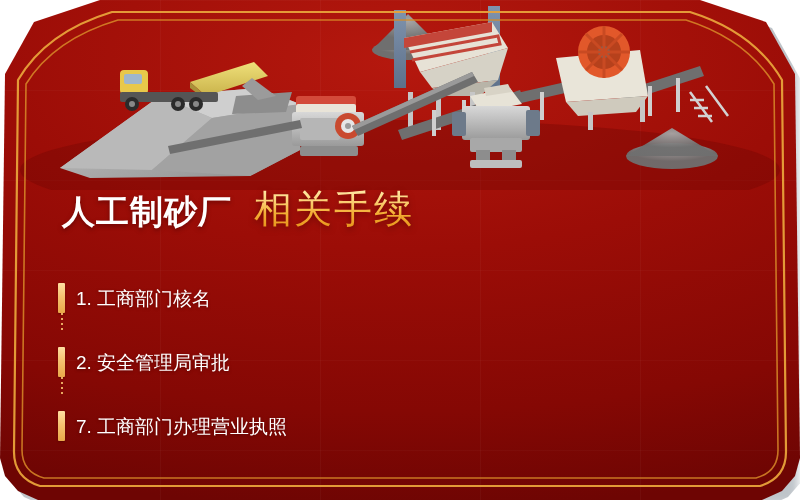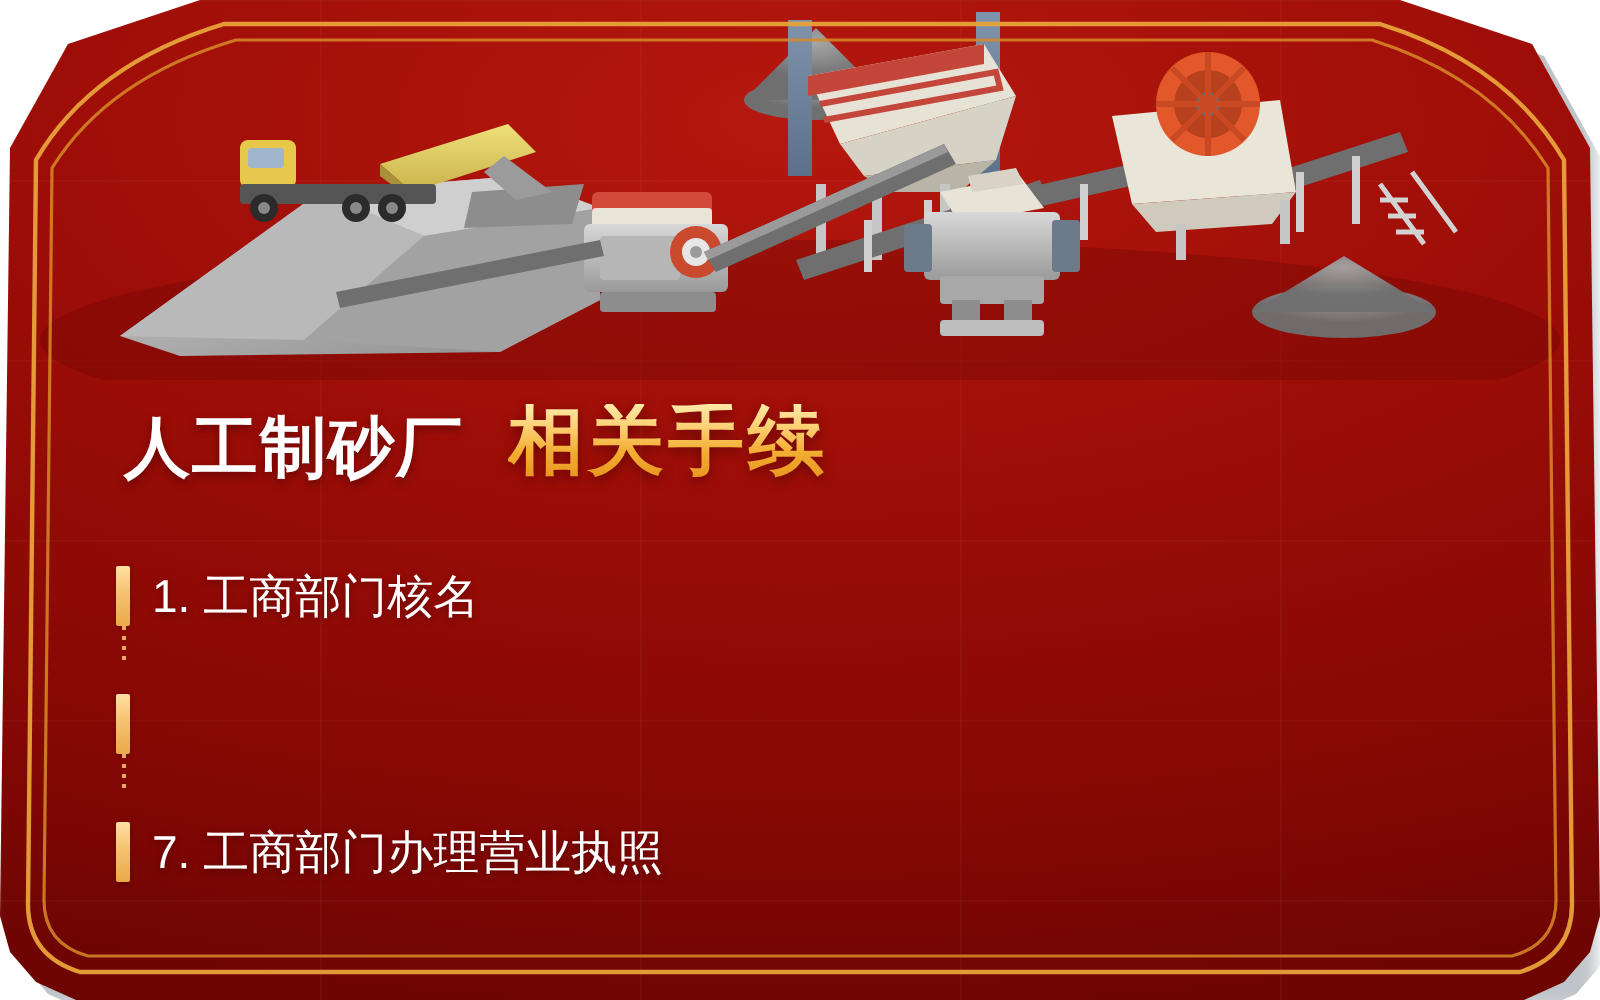--- a/index.html
+++ b/index.html
@@ -44,46 +44,46 @@
 
   
   .scene { position:absolute; left:0; top:0; width:800px; height:190px; overflow:hidden; }
   .scene-clip{
     position:absolute; inset:0;
     -webkit-clip-path: polygon(100px 0, 700px 0, 766px 22px, 795px 74px, 800px 190px, 0 190px, 5px 74px, 34px 22px);
     clip-path: polygon(100px 0, 700px 0, 766px 22px, 795px 74px, 800px 190px, 0 190px, 5px 74px, 34px 22px);
   }
 
   
-  .headline { position:absolute; left:62px; top:202px; display:flex; align-items:flex-end; gap:22px; }
+  .headline { position:absolute; left:62px; top:190px; display:flex; align-items:flex-end; gap:22px; }
   .h-white {
     font-size:33px; font-weight:700; color:#ffffff; letter-spacing:1px; line-height:1;
     text-shadow:0 2px 4px rgba(70,0,0,.55);
   }
   .h-gold {
-    font-size:38px; font-weight:700; line-height:1; letter-spacing:2px;
+    font-size:38px; font-weight:400; line-height:1; letter-spacing:2px;
     background:linear-gradient(180deg,#ffe9a8 0%,#fcd278 28%,#f3ae34 62%,#e8951c 100%);
     -webkit-background-clip:text; background-clip:text; color:transparent;
     -webkit-text-fill-color:transparent;
     filter:drop-shadow(0 2px 3px rgba(60,0,0,.55));
   }
 
   
   .list { position:absolute; left:0; top:266px; width:800px; height:200px; }
   .col { position:absolute; top:0; width:360px; }
   .col-left { left:58px; }
   .col-right { left:414px; }
 
   .item { position:relative; height:64px; display:flex; align-items:center; }
   .bullet {
     width:7px; height:30px; flex:0 0 7px; border-radius:1px; margin-right:11px;
     background:linear-gradient(180deg,#ffdfa2,#f6c271 45%,#eaa949);
     box-shadow:0 1px 2px rgba(60,0,0,.45);
   }
-  .item-text { font-size:23px; color:#ffffff; line-height:1;
+  .item-text { font-size:19px; color:#ffffff; line-height:1;
                text-shadow:0 1px 3px rgba(60,0,0,.55); white-space:nowrap;text-align:center; }
   .dots {
     position:absolute; left:3px; top:47px; width:2px; height:18px;
     background-image:linear-gradient(to bottom,#e8a860 0 2px, transparent 2px 5px);
     background-size:2px 5px;
   }
   .item:last-child .dots { display:none; }
 </style>
 </head>
 <body>
@@ -247,20 +247,21 @@
   <div class="list">
 
     <div class="col col-left">
       <div class="item">
         <span class="bullet"></span>
         <span class="item-text">1. 工商部门核名</span>
         <span class="dots"></span>
       </div>
       <div class="item">
         <span class="bullet"></span>
+        <span class="item-text">2. 安全管理局审批</span>
         <span class="dots"></span>
       </div>
       <div class="item">
         <span class="bullet"></span>
         <span class="item-text">7. 工商部门办理营业执照</span>
 
       </div>
     </div>
 
 

